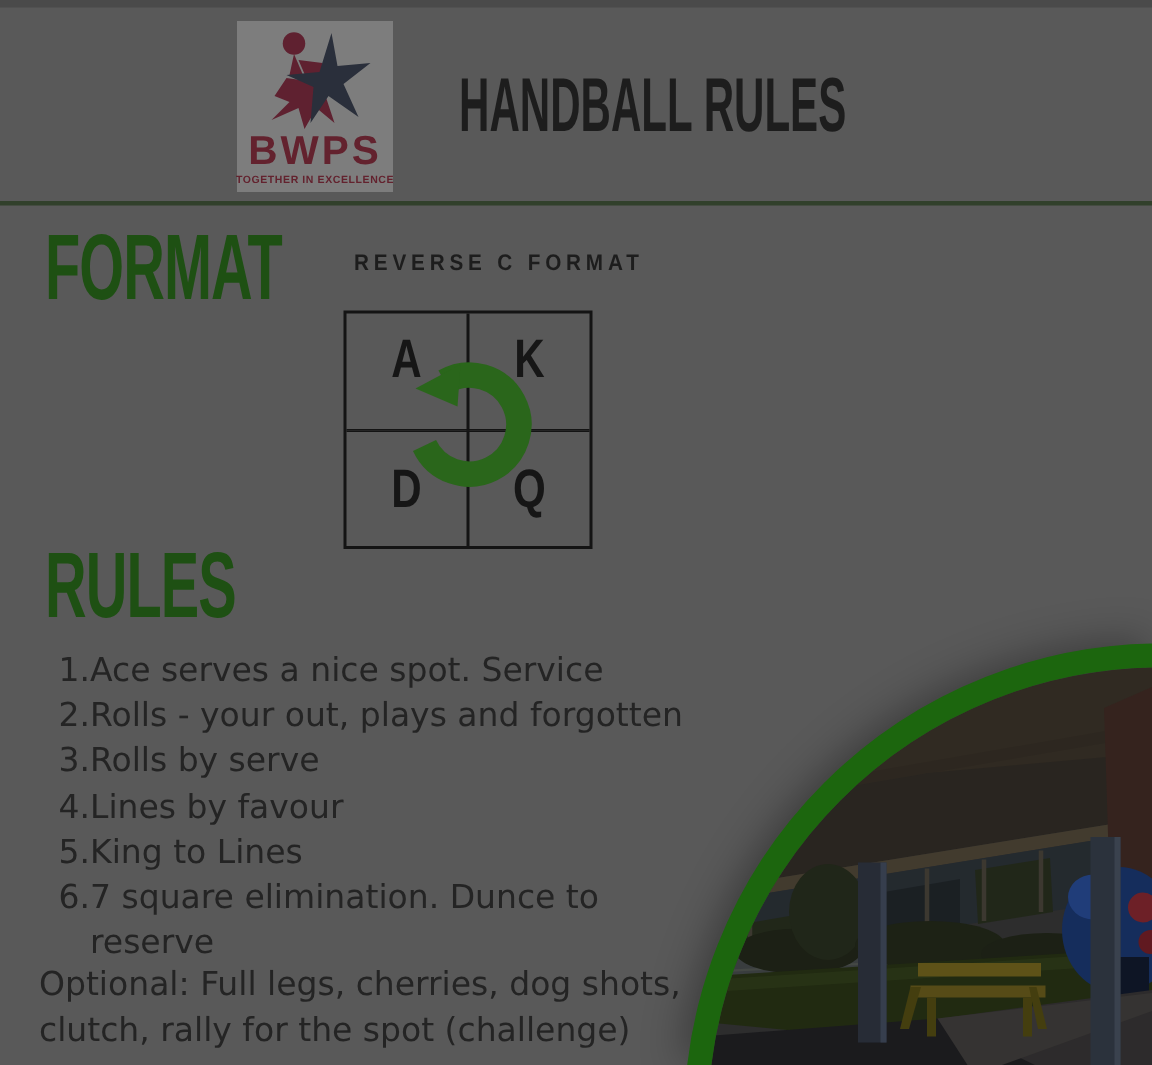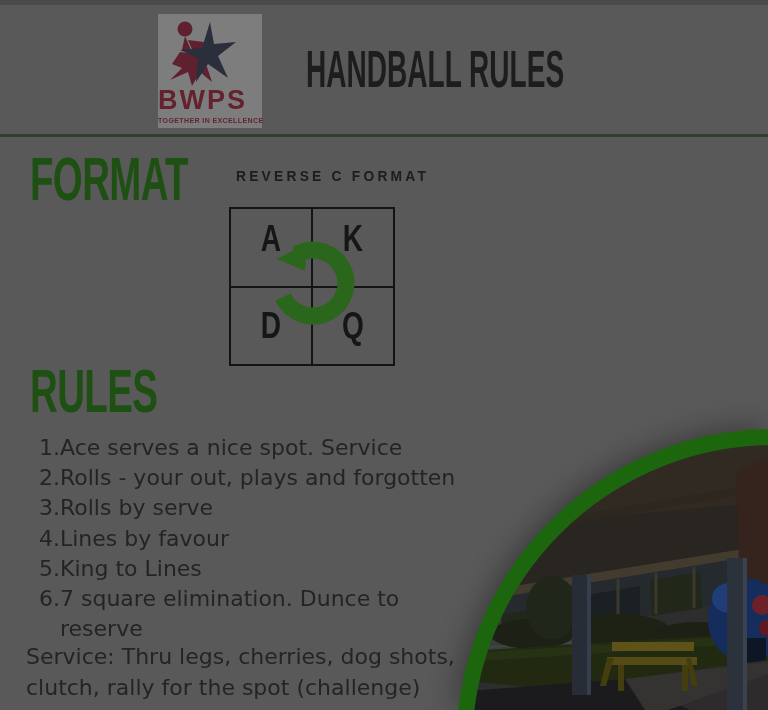--- a/index.html
+++ b/index.html
@@ -5,21 +5,21 @@
   html,body{margin:0;padding:0;background:#3a3a3a;}
   .canvas{
     position:relative;width:768px;height:710px;overflow:hidden;
     background:#595959;font-family:"Liberation Sans",sans-serif;
   }
   .top-strip{position:absolute;left:0;top:0;width:768px;height:5px;background:#4a4a4a;}
   .divider{position:absolute;left:0;top:134px;width:768px;height:3px;background:#31402b;}
 
   
   .logo-box{position:absolute;left:158px;top:14px;width:104px;height:114px;background:#7d7d7d;
-            display:flex;flex-direction:column;align-items:flex-start;}
+            display:flex;flex-direction:column;align-items:center;}
   .logo-mark{width:82px;height:66px;margin-top:6px;}
   .logo-acronym{color:#63222e;font-weight:bold;font-size:27px;letter-spacing:2px;line-height:1;margin-top:1px;}
   .logo-motto{color:#63222e;font-weight:bold;font-size:7px;letter-spacing:.4px;margin-top:3px;white-space:nowrap;}
   .page-title{
     position:absolute;left:306px;top:44px;font-weight:bold;font-size:51px;line-height:1;
     color:#1d1d1d;transform:scaleX(.55);transform-origin:left top;white-space:nowrap;letter-spacing:0;
   }
 
   
   .display-heading{
@@ -138,21 +138,21 @@
     <li>
         <span class="rule-num">5.</span>
         <span class="rule-text">King to Lines</span>
       </li>
     <li>
         <span class="rule-num">6.</span>
         <span class="rule-text">7 square elimination. Dunce to reserve</span>
       </li>
   </ol>
 
-  <p class="optional-note">Service: Thru legs, cherries, dog shots, clutch, rally for the spot (challenge)</p>
+  <p class="optional-note">Optional: Full legs, cherries, dog shots, clutch, rally for the spot (challenge)</p>
 
   <svg class="photo-svg" viewBox="0 0 328 298">
     <defs>
       <clipPath id="bubbleClip">
           <circle cx="334" cy="335" r="302"></circle>
         </clipPath>
     </defs>
     <g clip-path="url(#bubbleClip)">
 
       <rect x="0" y="0" width="328" height="298" fill="#3a3a3a"></rect>

